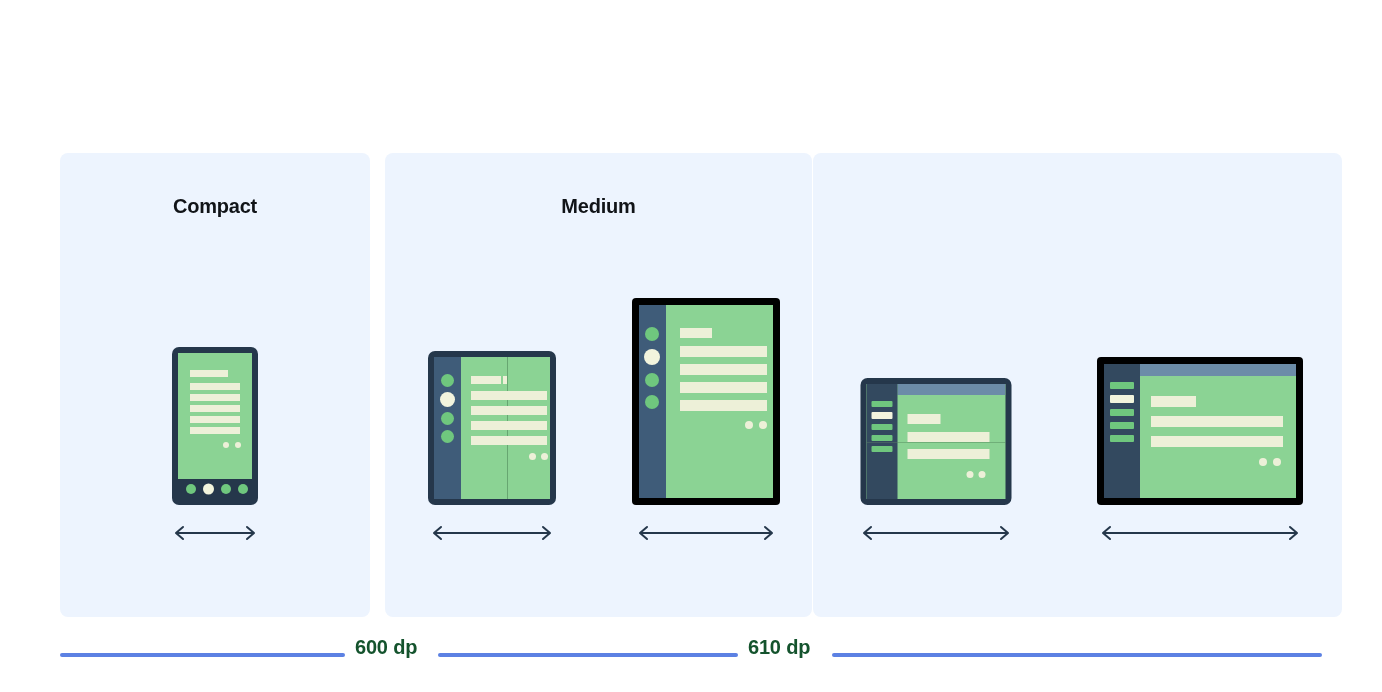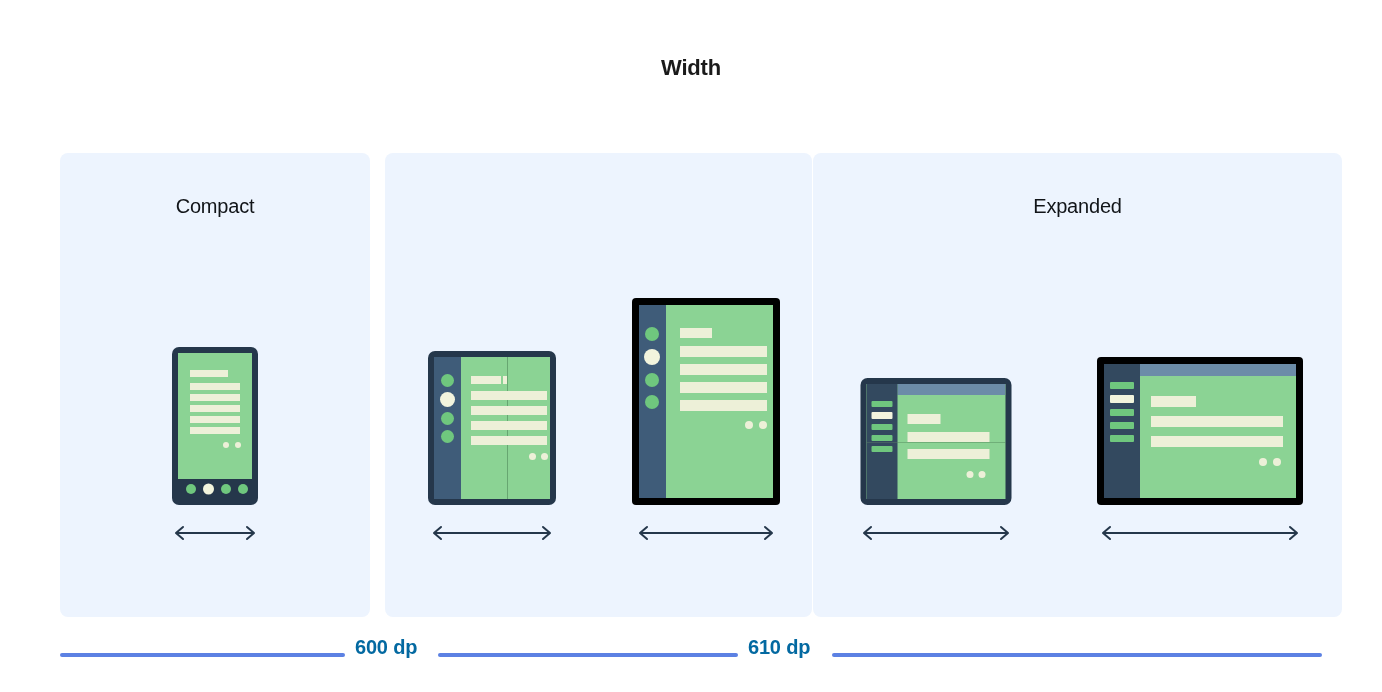--- a/index.html
+++ b/index.html
@@ -58,21 +58,21 @@
   .panel-medium   { left: 325px; width: 427px; }
   .panel-expanded { left: 753px; width: 529px; }
 
   .panel-label {
     position: absolute;
     top: 42px;
     left: 0;
     width: 100%;
     text-align: center;
     font-size: 20px;
-    font-weight: normal;
+    font-weight: bold;
     color: #111418;
     letter-spacing: -0.2px;
   }
 
   
   .devices {
     position: absolute;
     left: 0;
     width: 100%;
     top: 110px;
@@ -209,30 +209,29 @@
     top: 8px;
     height: 4px;
     background: #5C81E3;
     border-radius: 2px;
   }
   .scale-label {
     position: absolute;
     top: -9px;
     font-size: 20px;
     font-weight: bold;
-    color: #0369a1;
+    color: #14532d;
     letter-spacing: -0.2px;
     white-space: nowrap;
   }
 </style>
 </head>
 <body>
 
 <div class="header">
-  <div class="title">Width</div>
 </div>
 
 <div class="panels">
 
   <div class="panel panel-compact">
     <div class="panel-label">Compact</div>
     <div class="devices">
 
       <div class="dev-slot" style="left:0; width:310px; height:300px;">
         <div class="dev-wrap">
@@ -261,20 +260,21 @@
             <polyline points="15,2 8,8 15,14" fill="none" stroke="#25374B" stroke-width="2" stroke-linecap="round" stroke-linejoin="round"></polyline>
             <polyline points="79,2 86,8 79,14" fill="none" stroke="#25374B" stroke-width="2" stroke-linecap="round" stroke-linejoin="round"></polyline>
           </svg>
         </div>
       </div>
 
     </div>
   </div>
 
   <div class="panel panel-medium">
+    <div class="panel-label">Medium</div>
     <div class="devices">
 
       <div class="dev-slot" style="left:0; width:214px; height:300px;">
         <div class="dev-wrap">
           <div class="device frame-navy" style="width:128px; height:154px;">
             <div class="screen">
               <div class="rail" style="width:27px;">
                 <div class="rail-dot" style="left:7px; top:17px; width:13px; height:13px;"></div>
                 <div class="rail-dot active" style="left:6px; top:35px; width:15px; height:15px;"></div>
                 <div class="rail-dot" style="left:7px; top:55px; width:13px; height:13px;"></div>
@@ -327,21 +327,20 @@
             <polyline points="15,2 8,8 15,14" fill="none" stroke="#25374B" stroke-width="2" stroke-linecap="round" stroke-linejoin="round"></polyline>
             <polyline points="133,2 140,8 133,14" fill="none" stroke="#25374B" stroke-width="2" stroke-linecap="round" stroke-linejoin="round"></polyline>
           </svg>
         </div>
       </div>
 
     </div>
   </div>
 
   <div class="panel panel-expanded">
-    <div class="panel-label">Expanded</div>
     <div class="devices">
 
       <div class="dev-slot" style="left:0; width:245px; height:300px;">
         <div class="dev-wrap">
           <div class="device frame-navy" style="width:151px; height:127px;">
             <div class="screen">
               <div class="appbar" style="left:31px; height:11px;"></div>
               <div class="drawer" style="width:31px;">
                 <div class="drawer-bar" style="left:5px; top:17px; width:21px; height:6px;"></div>
                 <div class="drawer-bar active" style="left:5px; top:28px; width:21px; height:7px;"></div>

